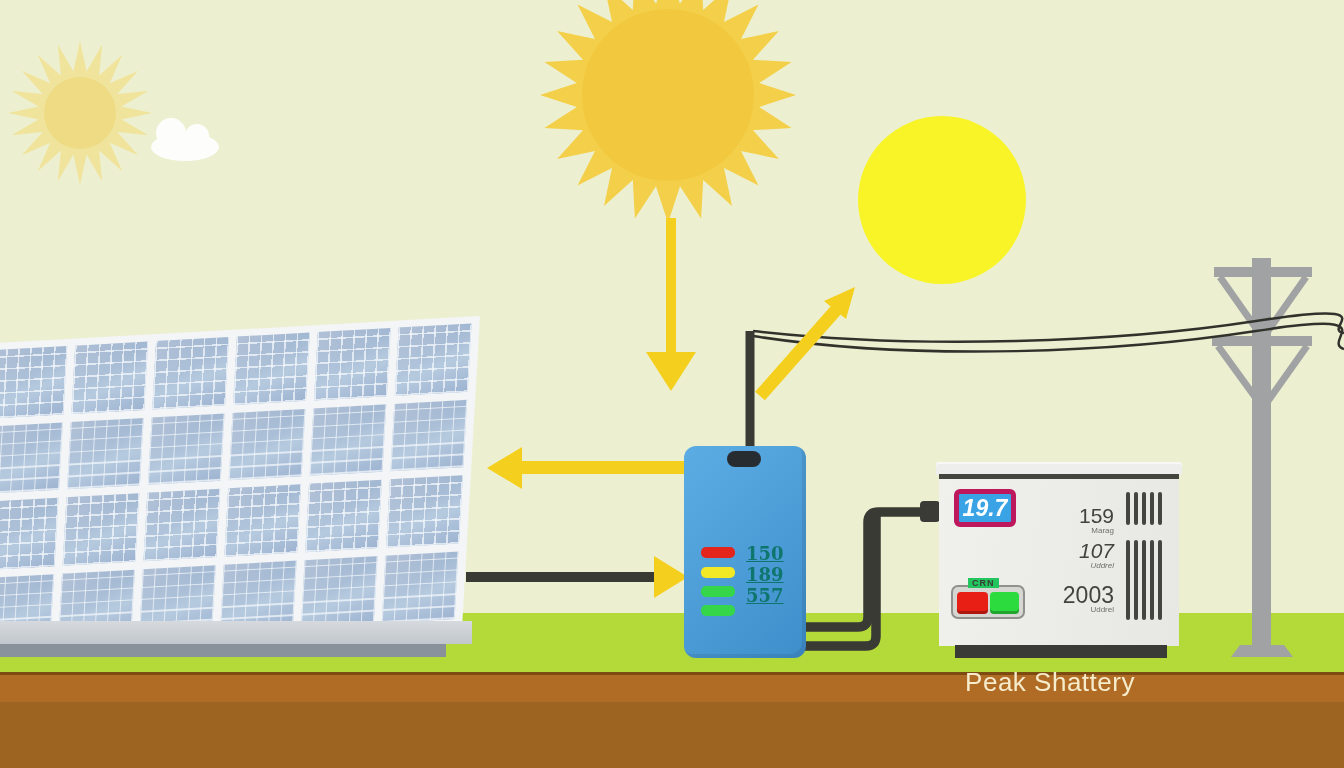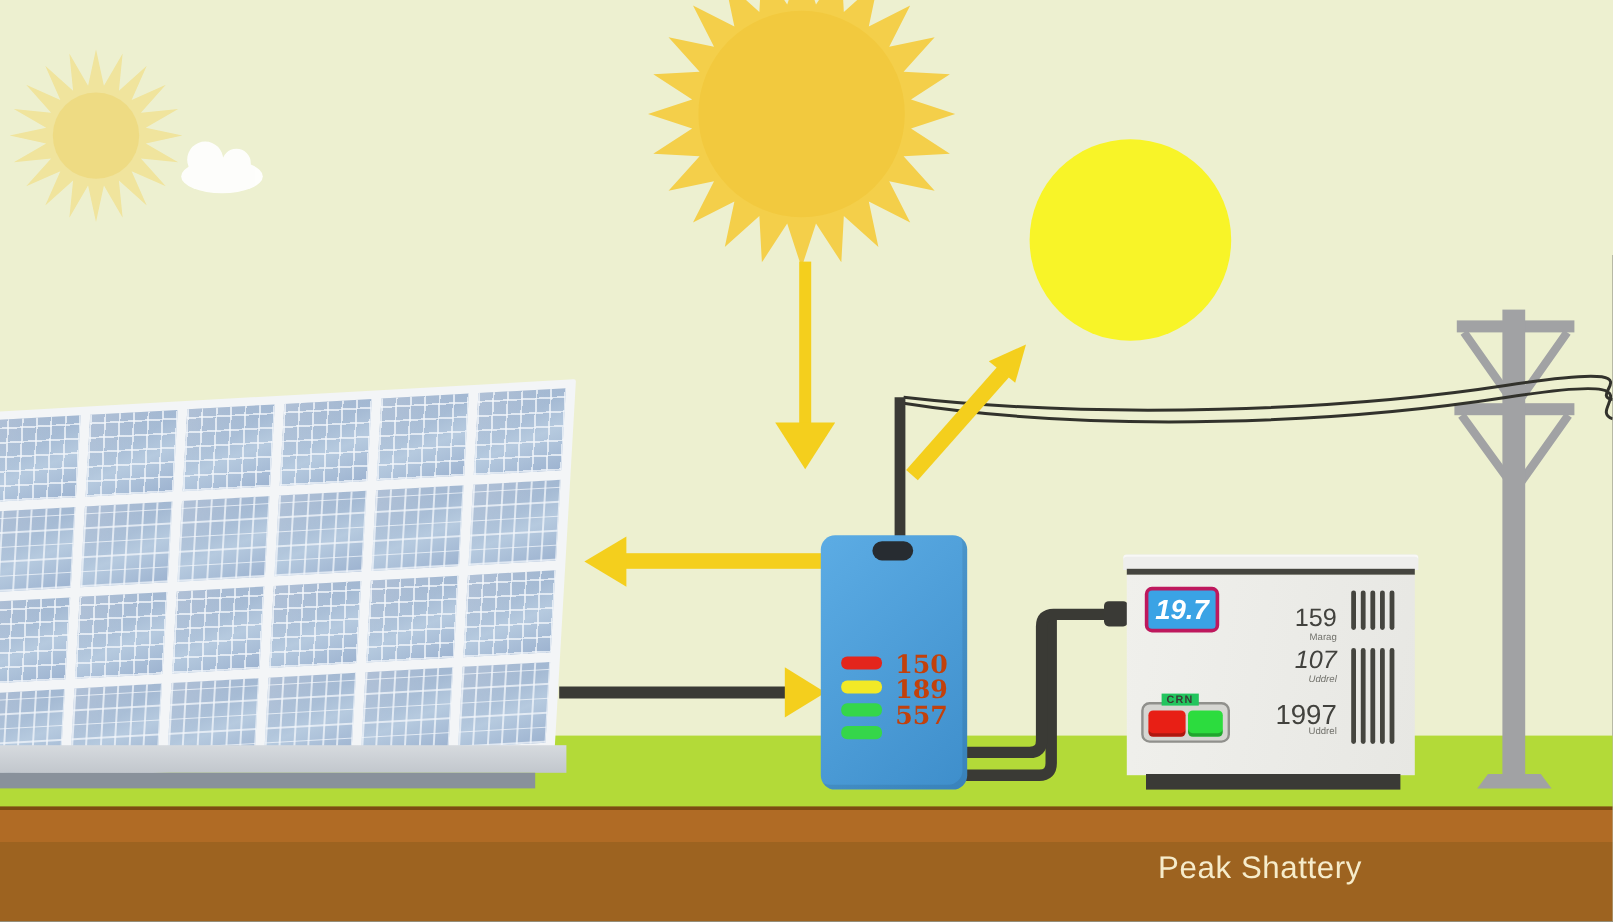--- a/index.html
+++ b/index.html
@@ -6,21 +6,21 @@
   #canvas{
     position:relative;width:1344px;height:768px;overflow:hidden;
     background:#edf0d0;font-family:"Liberation Sans",sans-serif;
   }
   .abs{position:absolute;}
 
   
   #grass{left:0;top:613px;width:1344px;height:60px;background:#b3da38;}
   #soil{left:0;top:672px;width:1344px;height:96px;
         background:linear-gradient(#7c4b12 0 3px,#b06b25 3px 30px,#9d6320 30px 100%);}
-  #caption{left:910px;top:708px;width:280px;text-align:center;
+  #caption{left:910px;top:667px;width:280px;text-align:center;
            font-size:26px;letter-spacing:.5px;color:#f6eccb;}
 
   
   #overlay{left:0;top:0;width:1344px;height:768px;pointer-events:none;}
 
   
   #panel-wrap{left:-14px;top:316px;width:494px;height:308px;
               background:#f3f5f7;border-radius:2px;
               transform:rotate(-3.2deg) skewX(-6.5deg);transform-origin:top right;
               padding:7px 8px;box-sizing:border-box;
@@ -39,32 +39,32 @@
 
   
   #battery{left:684px;top:446px;width:122px;height:212px;border-radius:12px;
            background:linear-gradient(135deg,#5cace4,#3e8ecb);
            box-shadow:inset -4px -4px 0 rgba(0,0,0,.08);}
   #battery-slot{left:727px;top:451px;width:34px;height:16px;border-radius:9px;
                 background:#272c31;}
   .bbar{left:701px;width:34px;height:11px;border-radius:5px;}
   #bbar0{top:547px;} #bbar1{top:567px;} #bbar2{top:586px;} #bbar3{top:605px;}
   #battery-values{left:746px;top:543px;width:52px;
-      font-family:"DejaVu Serif",serif;font-weight:600;font-size:21px;
-      line-height:21px;color:#c2410c;}
+      font-family:"DejaVu Serif",serif;font-weight:600;font-size:18px;
+      line-height:21px;color:#0f766e;text-decoration:underline;}
 
   
   #meter-lid{left:936px;top:462px;width:246px;height:13px;background:#eeeeec;
              border-radius:3px 3px 0 0;box-shadow:inset 0 2px 0 #f8f8f6;}
   #meter-seam{left:939px;top:474px;width:240px;height:5px;background:#45453f;}
   #meter-body{left:939px;top:479px;width:240px;height:167px;
               background:linear-gradient(100deg,#f0f0ec,#e7e7e3);}
   #meter-base{left:955px;top:645px;width:212px;height:13px;background:#3a3a36;}
   #meter-display{left:954px;top:489px;width:62px;height:38px;border-radius:6px;
-                 background:#3aa3e5;border:3px solid #be185d;box-sizing:border-box;
+                 background:#3aa3e5;border:5px solid #be185d;box-sizing:border-box;
                  display:flex;align-items:center;justify-content:center;
                  color:#fff;font-size:23px;font-weight:bold;font-style:italic;}
   .readout{width:80px;text-align:right;color:#42423e;}
   .readout .val{font-size:21px;line-height:20px;}
   .readout .lbl{font-size:8px;color:#71716b;line-height:9px;}
   #readout0{left:1034px;top:494px;margin-top:12px;} 
   #readout1{left:1034px;top:541px;font-style:italic;}
   #readout2{left:1034px;top:585px;} #readout2 .val{font-size:23px;}
   .vents{display:flex;gap:4px;}
   #vents-top{left:1126px;top:492px;}
@@ -199,21 +199,21 @@
   </div>
   <div class="abs readout" id="readout0">
     <div class="val">159</div>
     <div class="lbl">Marag</div>
   </div>
   <div class="abs readout" id="readout1">
     <div class="val">107</div>
     <div class="lbl">Uddrel</div>
   </div>
   <div class="abs readout" id="readout2">
-    <div class="val">1997</div>
+    <div class="val">2003</div>
     <div class="lbl">Uddrel</div>
   </div>
   <div class="abs vents" id="vents-top">
     <div class="slat"></div>
       <div class="slat"></div>
       <div class="slat"></div>
       <div class="slat"></div>
       <div class="slat"></div>
   </div>
   <div class="abs vents" id="vents-bottom">

